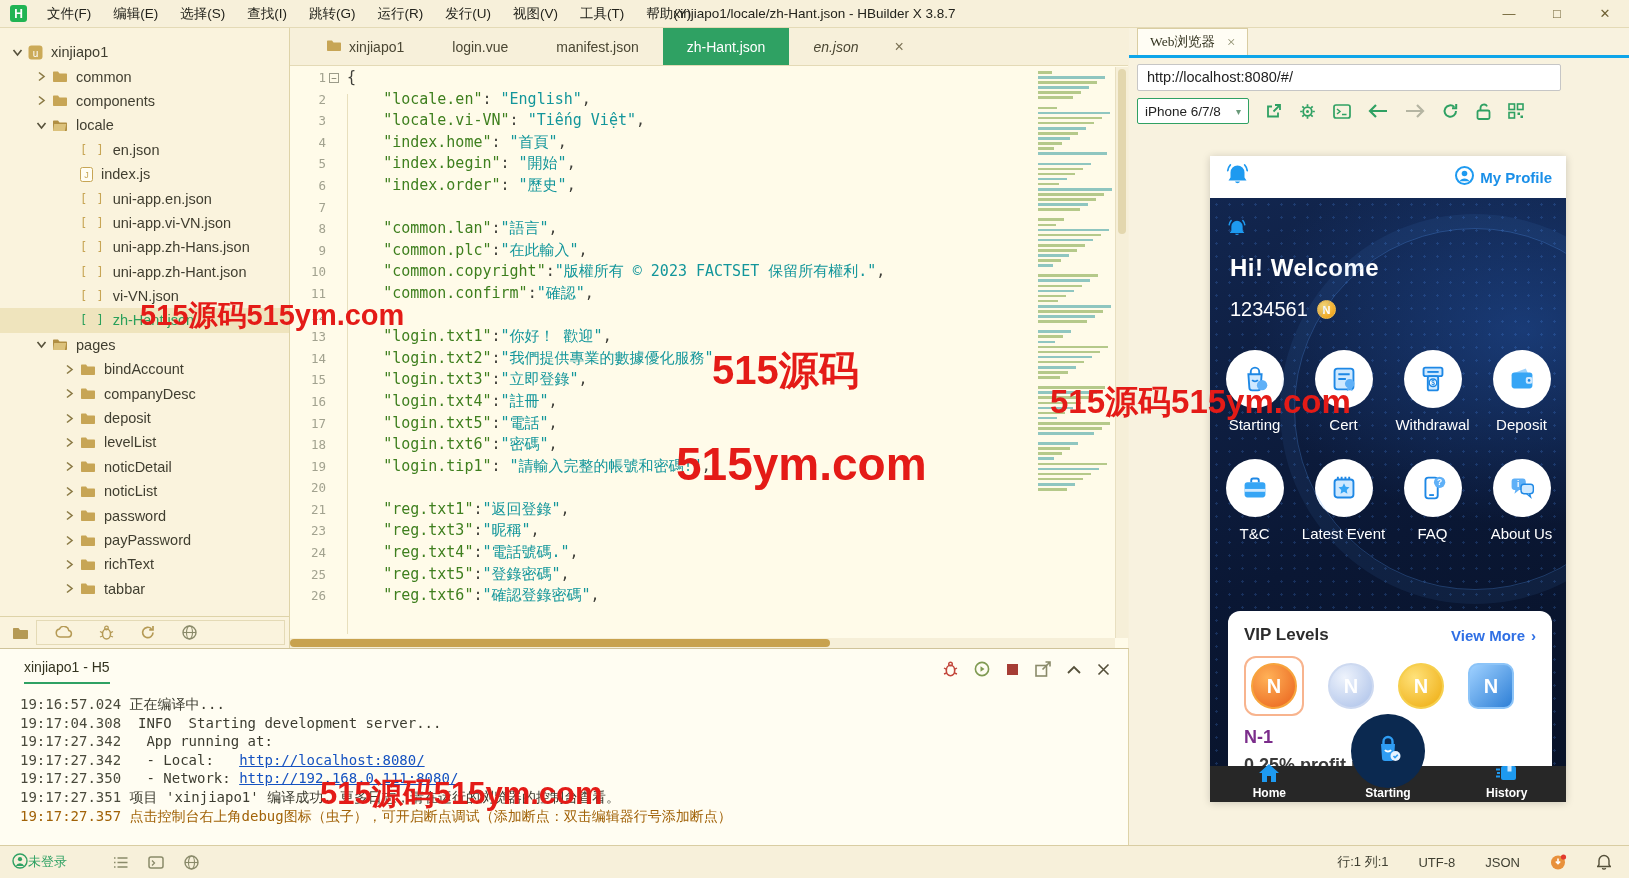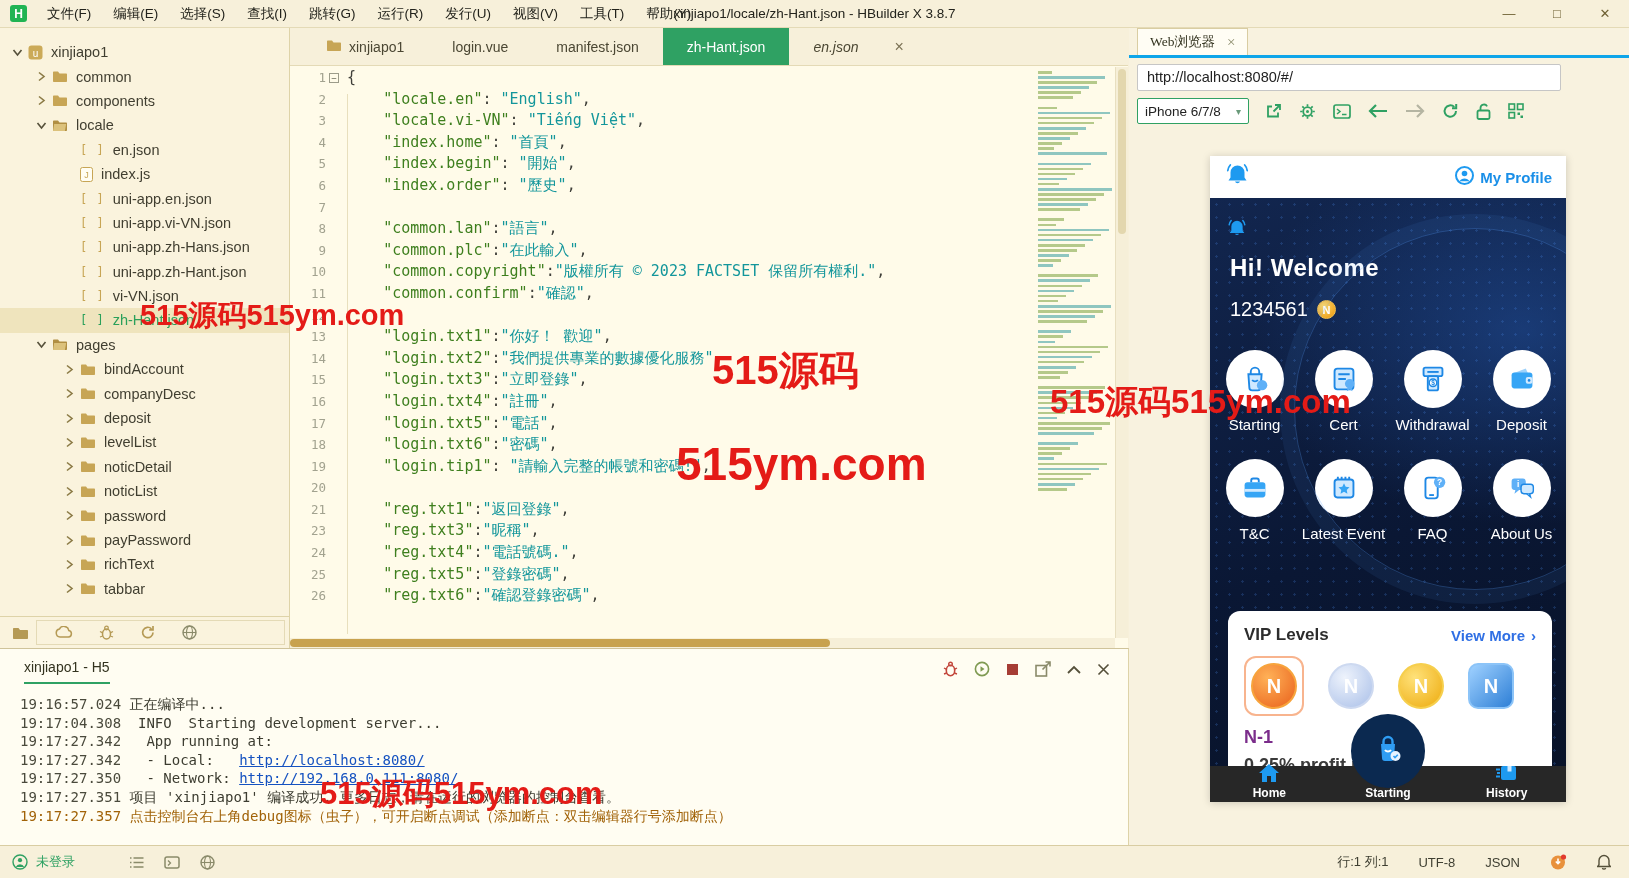--- a/index.html
+++ b/index.html
@@ -65,21 +65,21 @@
   .cicons { position:absolute; right:18px; top:12px; display:flex; gap:16px; align-items:center; }
   .clog { position:absolute; left:20px; top:46px; right:8px; font-family:"DejaVu Sans Mono",monospace;
     font-size:14px; line-height:18.6px; color:#3c3c30; white-space:pre; }
   .clog .warn { color:#a16207; }
   .clog a { color:#1552c0; text-decoration:underline; }
   .ltime { color:#4a4a3c; }
 
   
   .statusbar { position:absolute; left:0; top:845px; width:1629px; height:33px; background:#f7f0da;
     border-top:1px solid #d9cda2; display:flex; align-items:center; font-size:13px; color:#3f3f32; z-index:10;}
-  .sb-left { display:flex; align-items:center; gap:8px; margin-left:12px; }
+  .sb-left { display:flex; margin-left:12px; }
   .sb-login { color:#2fa163; }
   .sb-icons { display:flex; gap:20px; margin-left:46px; align-items:center; }
   .sb-right { margin-left:auto; display:flex; align-items:center; gap:30px; margin-right:18px; }
 
   
   .rightpanel { position:absolute; left:1129px; top:28px; width:500px; height:817px; background:#f8f2df; }
   .rp-tabrow { height:30px; border-bottom:3px solid #0ea5e9; display:flex;font-family:Liberation Serif, serif; }
   .rp-tab { margin-left:8px; padding:0 12px; display:flex; align-items:center; gap:12px;
     background:#fffdf4; border:1px solid #d9cda2; border-bottom:none; font-size:13.5px; color:#33331f; }
   .rp-x { color:#8a8a6a; font-size:15px; }

